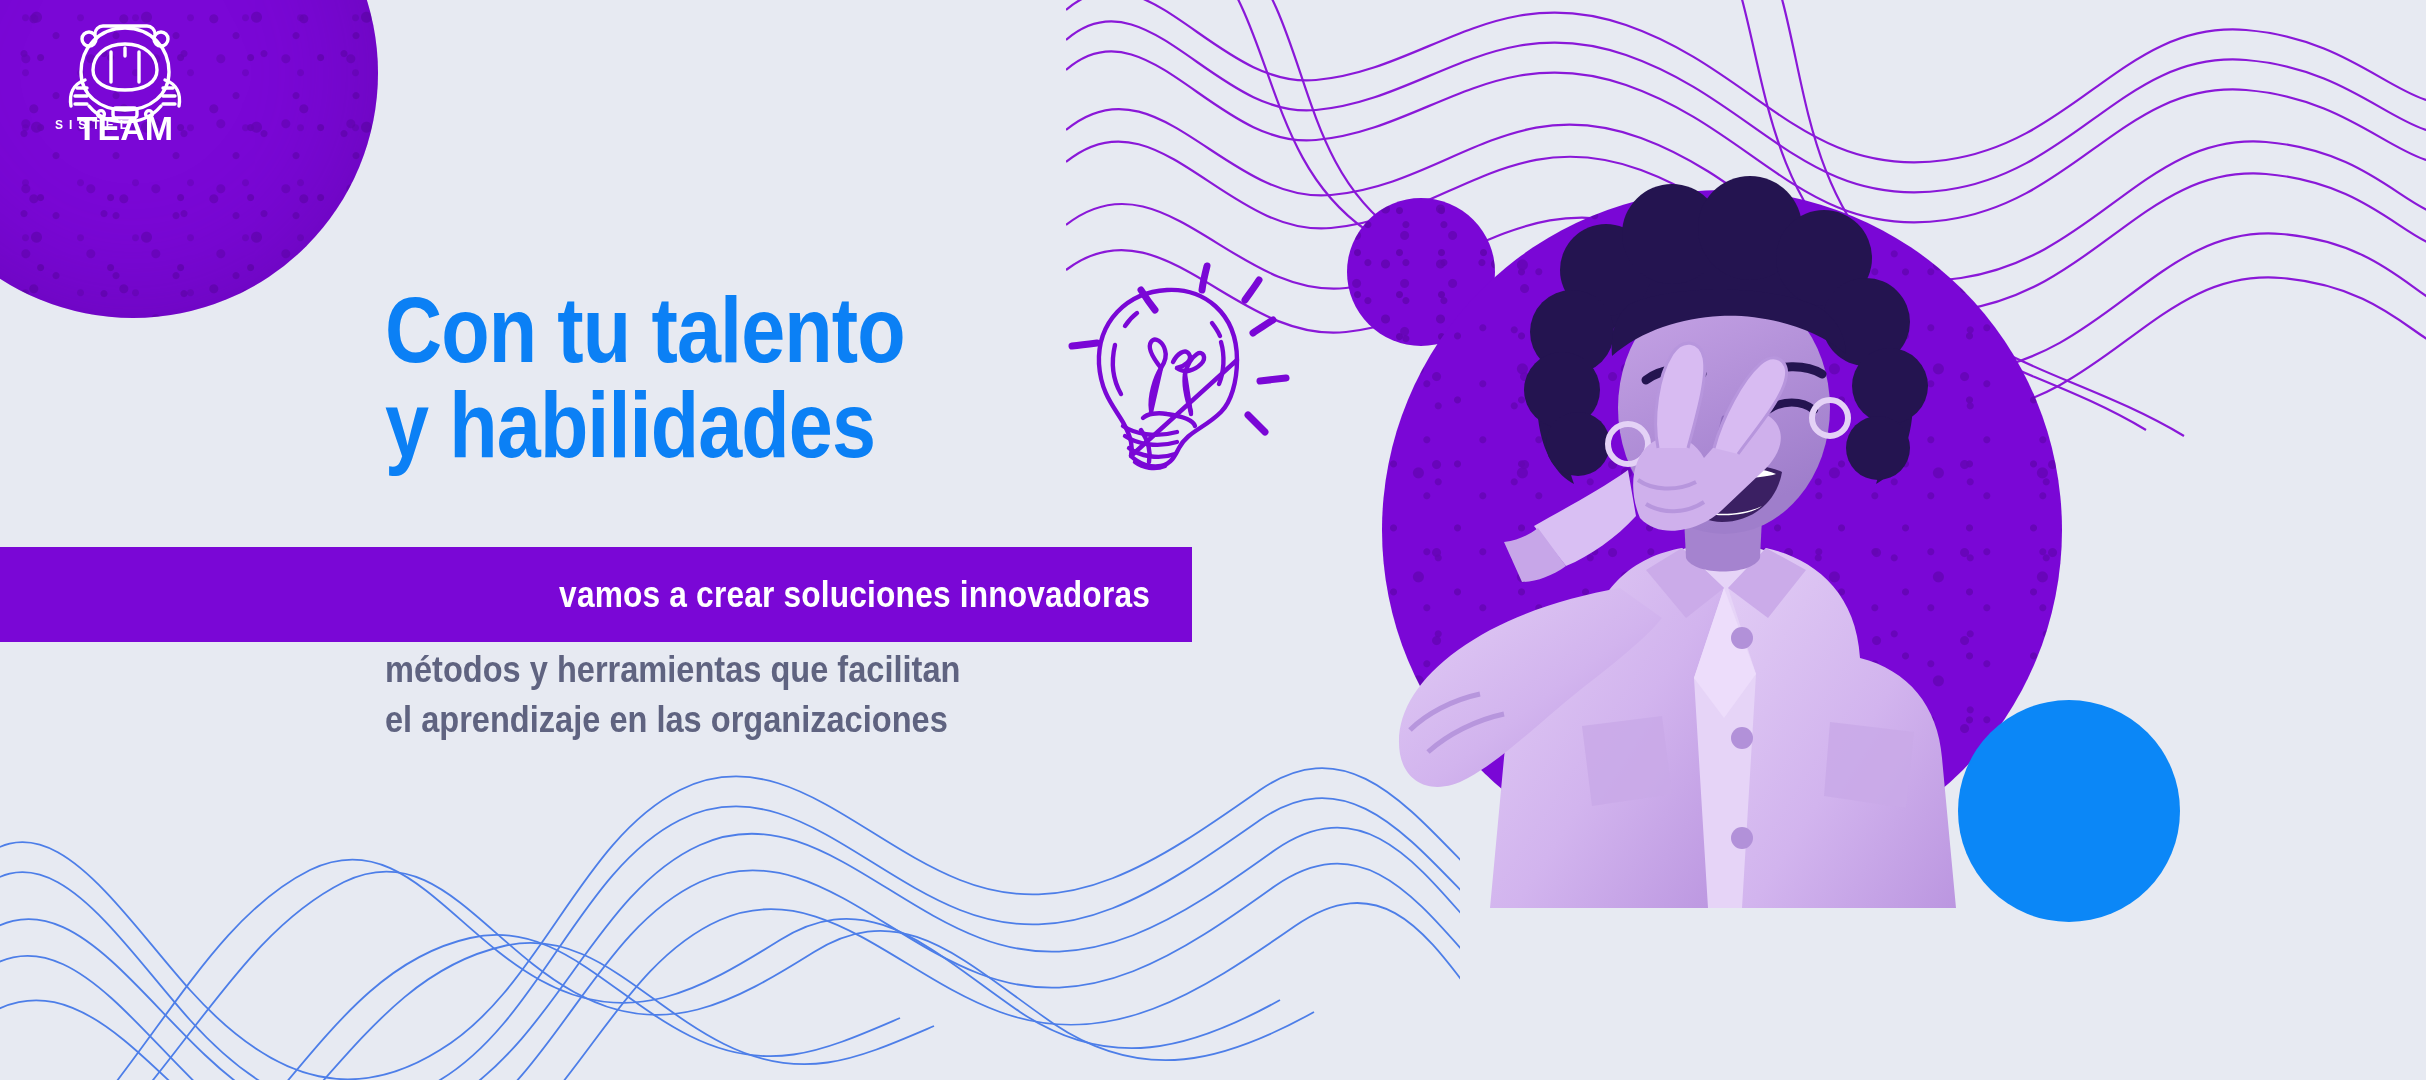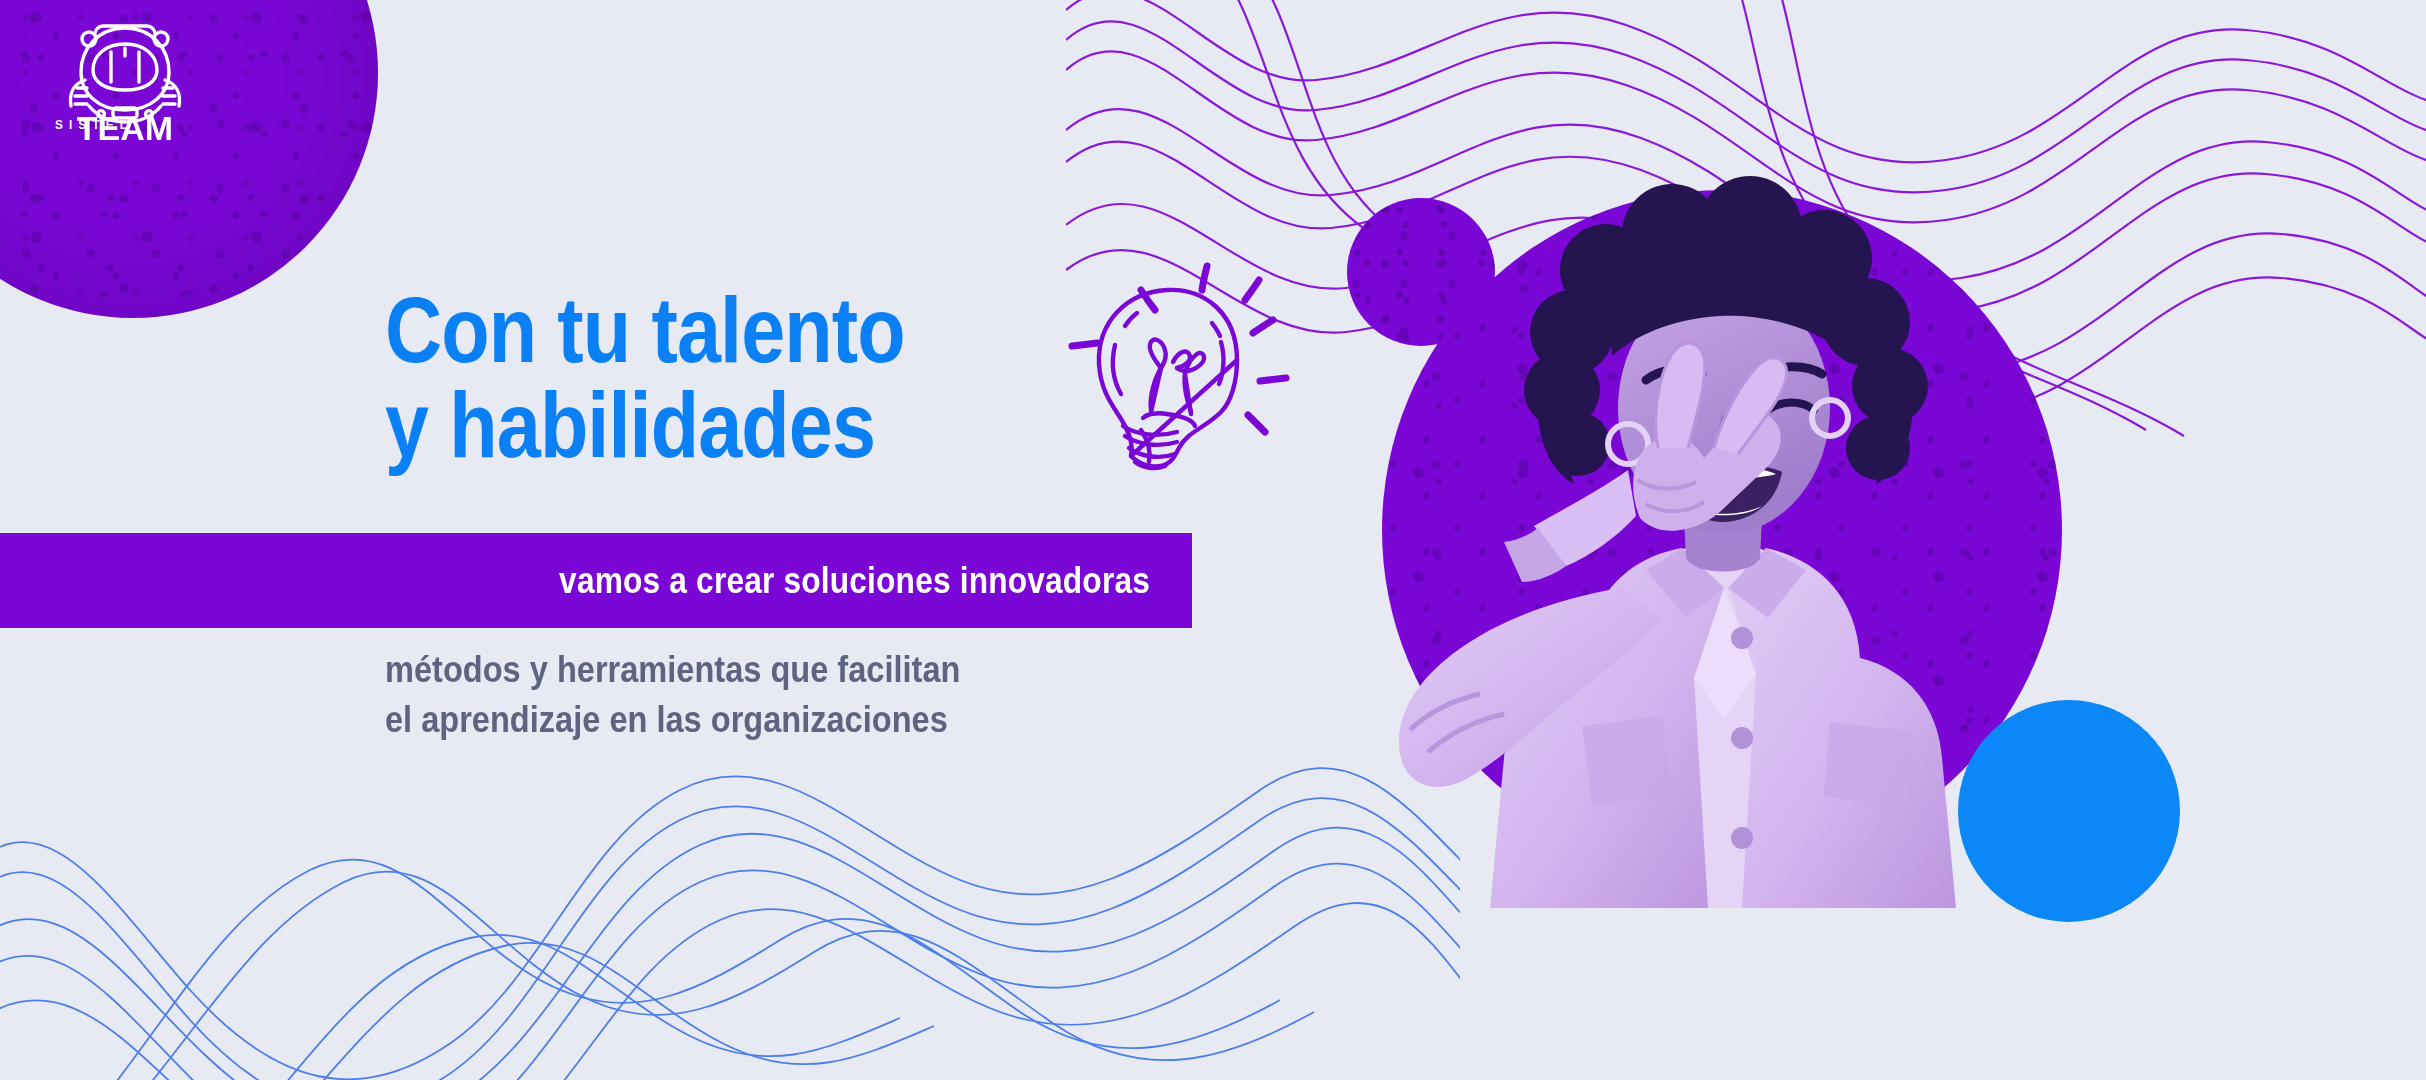--- a/index.html
+++ b/index.html
@@ -92,21 +92,21 @@
     font-weight: 700;
     line-height: 1.03;
     letter-spacing: -1px;
     transform: scaleX(.86);
     transform-origin: left top;
     white-space: pre-line;
   }
   .eyebrow-band {
     position: absolute;
     left: 0;
-    top: 533px;
+    top: 547px;
     width: 1192px;
     height: 95px;
     background: #7a07d6;
     text-align: right;
   }
   .eyebrow-text {
     position: absolute;
     left: 0;
     top: 0;
     right: 42px;

